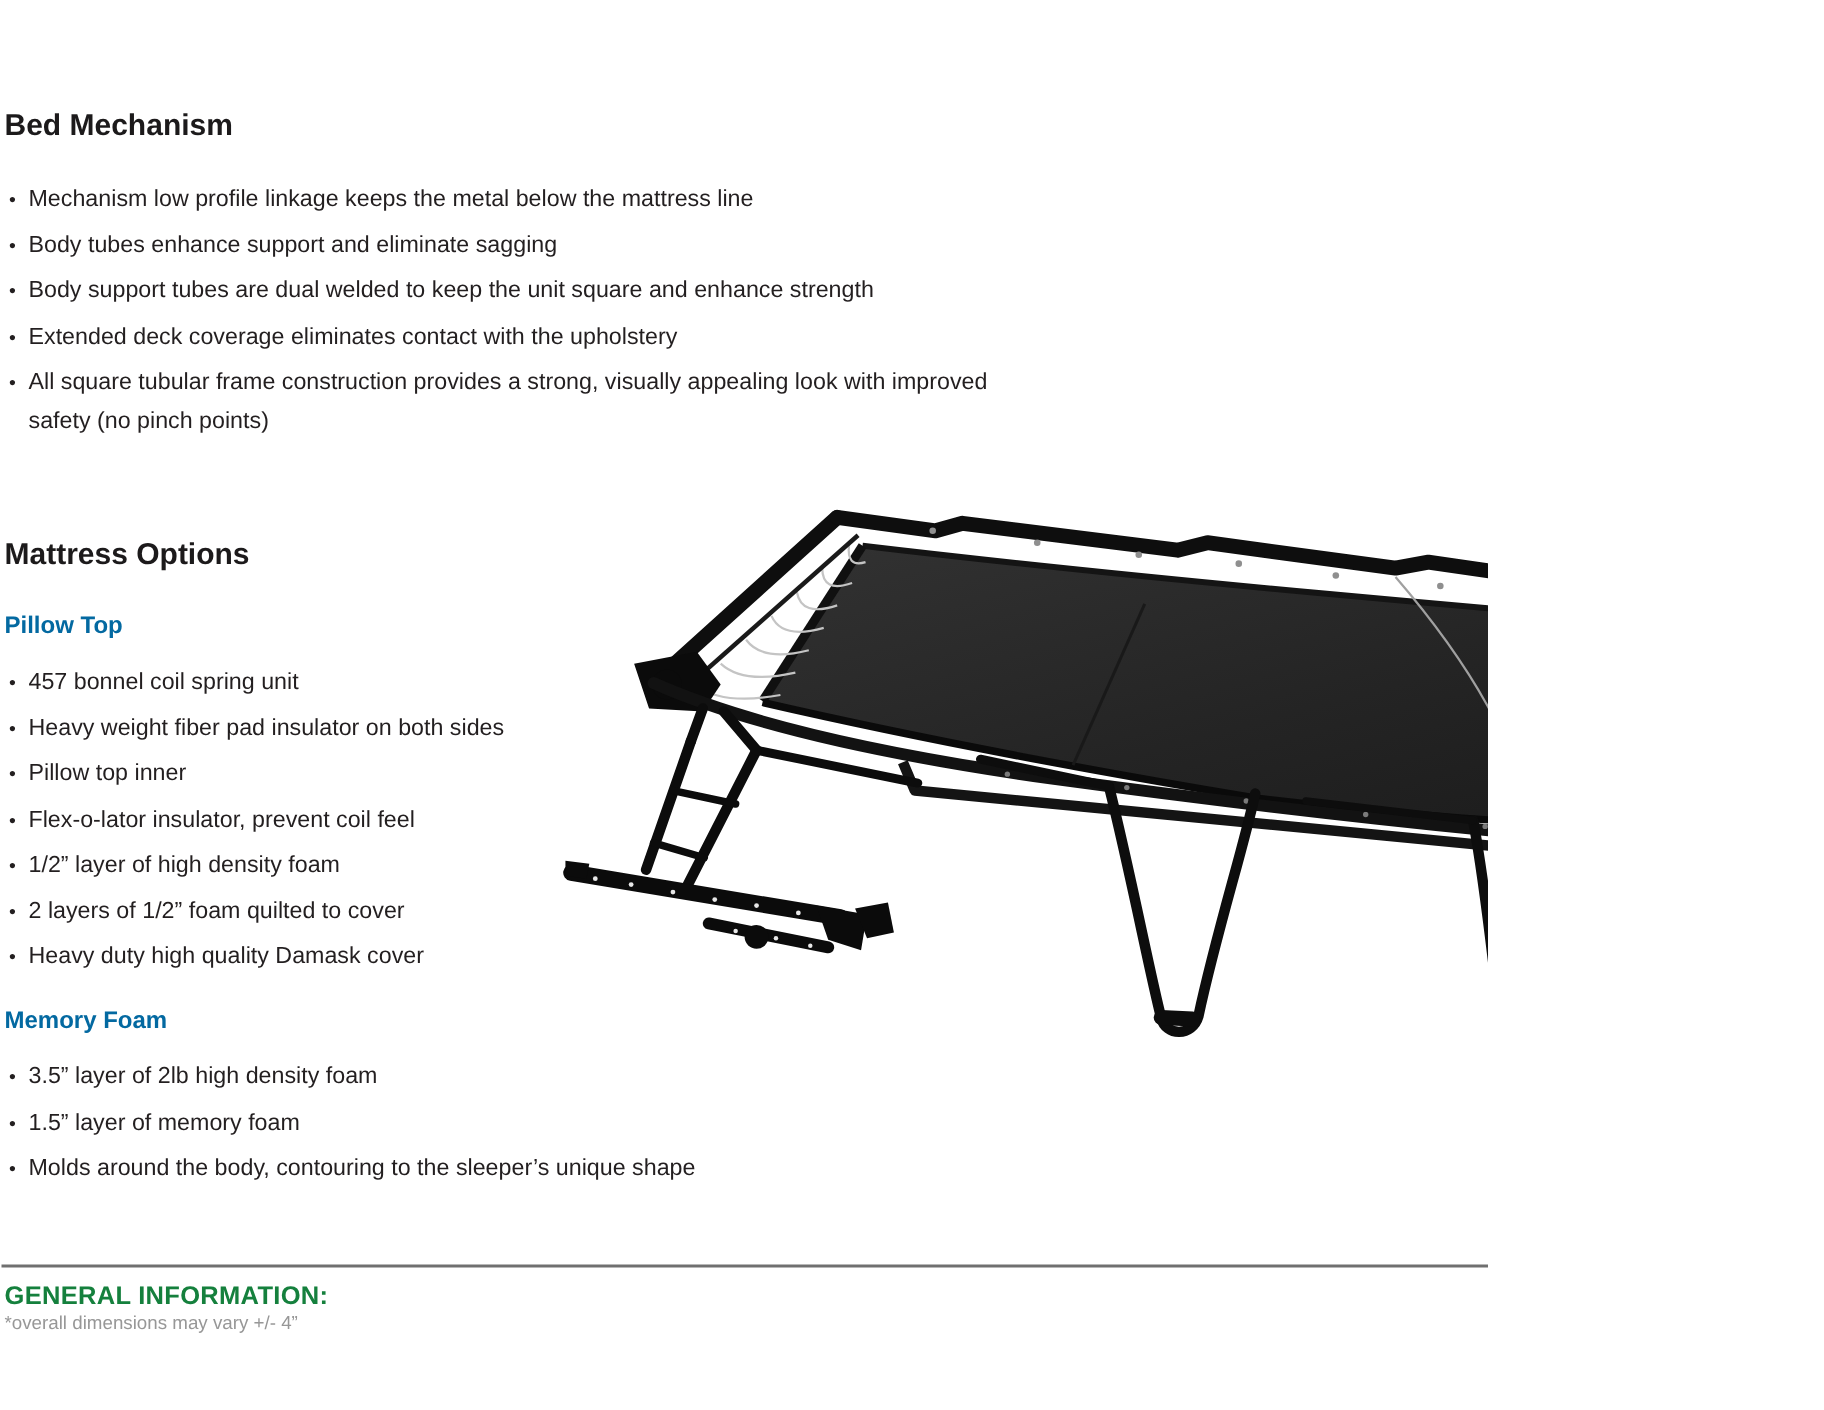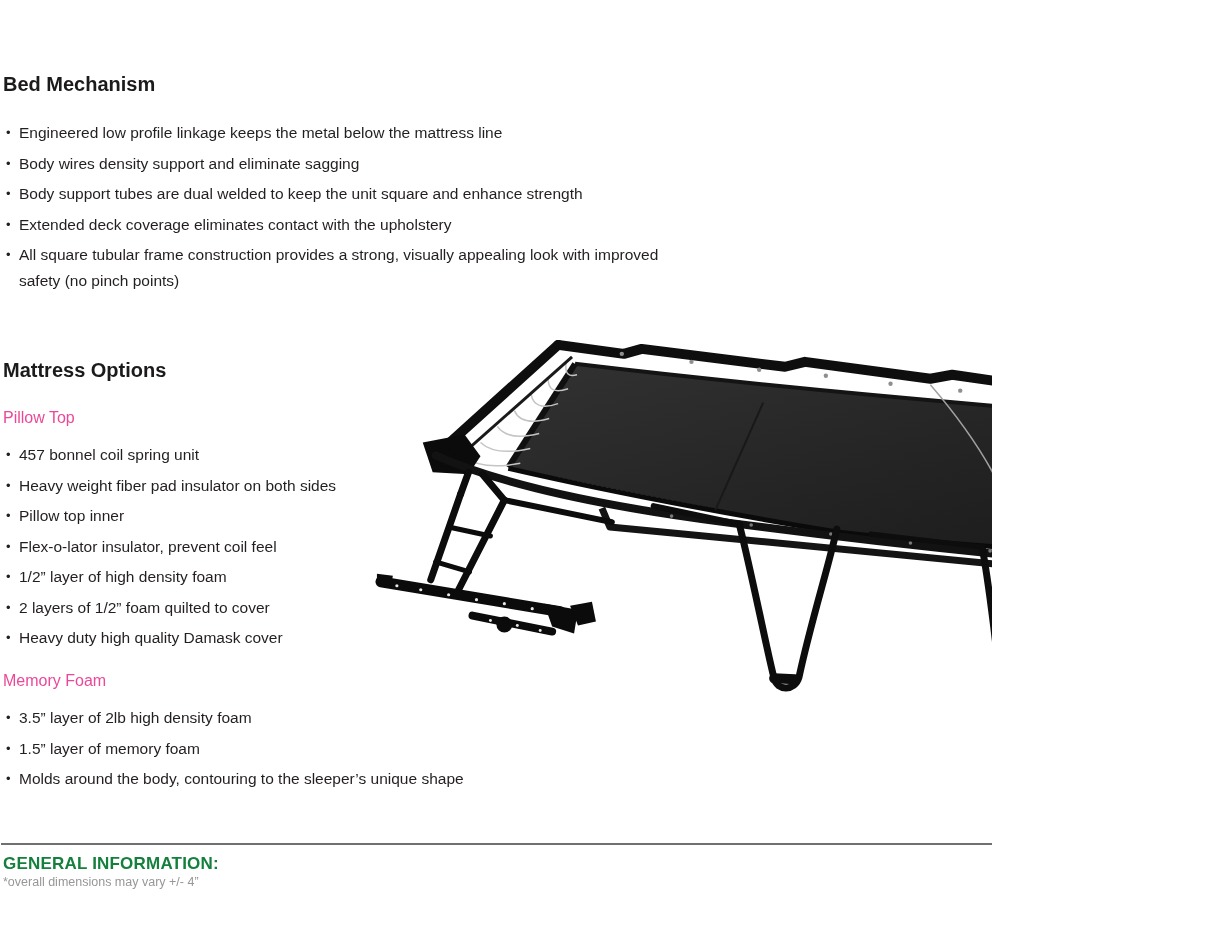--- a/index.html
+++ b/index.html
@@ -12,21 +12,21 @@
     overflow:hidden;
     margin-top:28px;
   }
   .h1{
     position:absolute;left:3px;
     font-size:20px;font-weight:bold;line-height:22px;color:#1c1a1b;
     letter-spacing:0px;white-space:nowrap;
   }
   .h3{
     position:absolute;left:3px;
-    font-size:16px;font-weight:normal;line-height:18px;color:#ec4899;
+    font-size:16px;font-weight:bold;line-height:18px;color:#0369a1;
     white-space:nowrap;
   }
   ul.bullets{
     position:absolute;left:4px;margin:0;padding:0;list-style:none;
   }
   ul.bullets li{
     position:relative;
     padding-left:15px;
     font-size:15.5px;line-height:26px;
     margin-bottom:4.5px;
@@ -49,22 +49,22 @@
   }
 </style>
 </head>
 <body>
 
 <div id="page">
 
   <div class="h1" style="top:45px">Bed Mechanism</div>
 
   <ul class="bullets" style="top:92px;width:655px">
-    <li>Engineered low profile linkage keeps the metal below the mattress line</li>
-    <li>Body wires density support and eliminate sagging</li>
+    <li>Mechanism low profile linkage keeps the metal below the mattress line</li>
+    <li>Body tubes enhance support and eliminate sagging</li>
     <li>Body support tubes are dual welded to keep the unit square and enhance strength</li>
     <li>Extended deck coverage eliminates contact with the upholstery</li>
     <li>All square tubular frame construction provides a strong, visually appealing look with improved safety (no pinch points)</li>
   </ul>
 
   <div class="h1" style="top:331px">Mattress Options</div>
 
   <div class="h3" style="top:381px">Pillow Top</div>
 
   <ul class="bullets" style="top:414px;width:390px">

